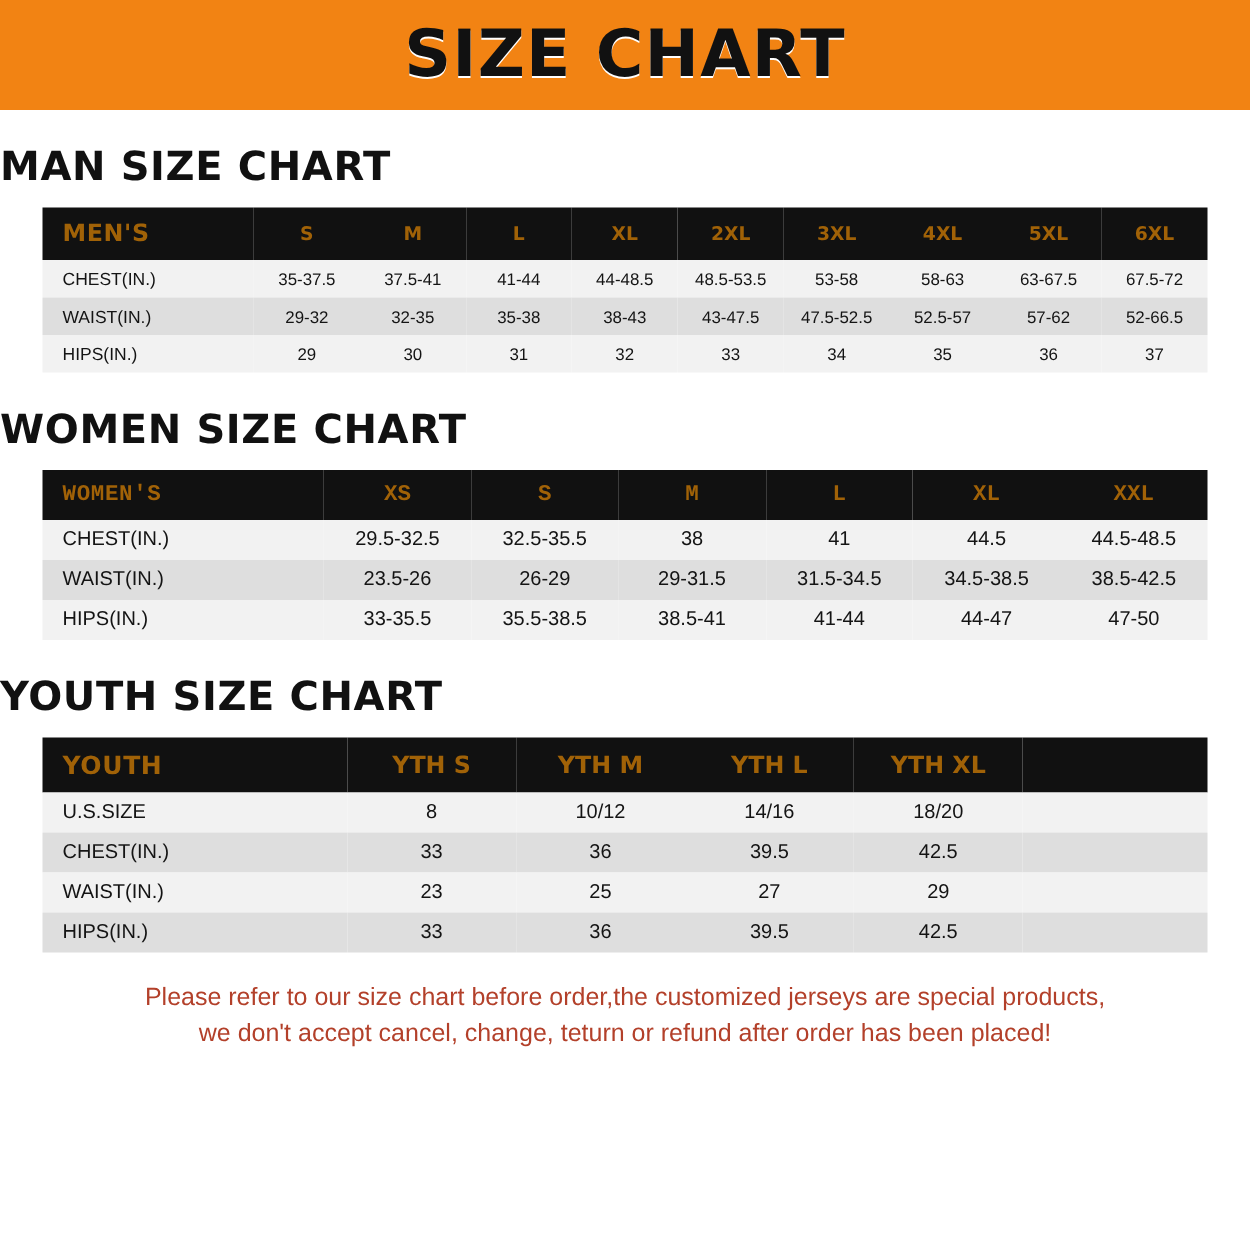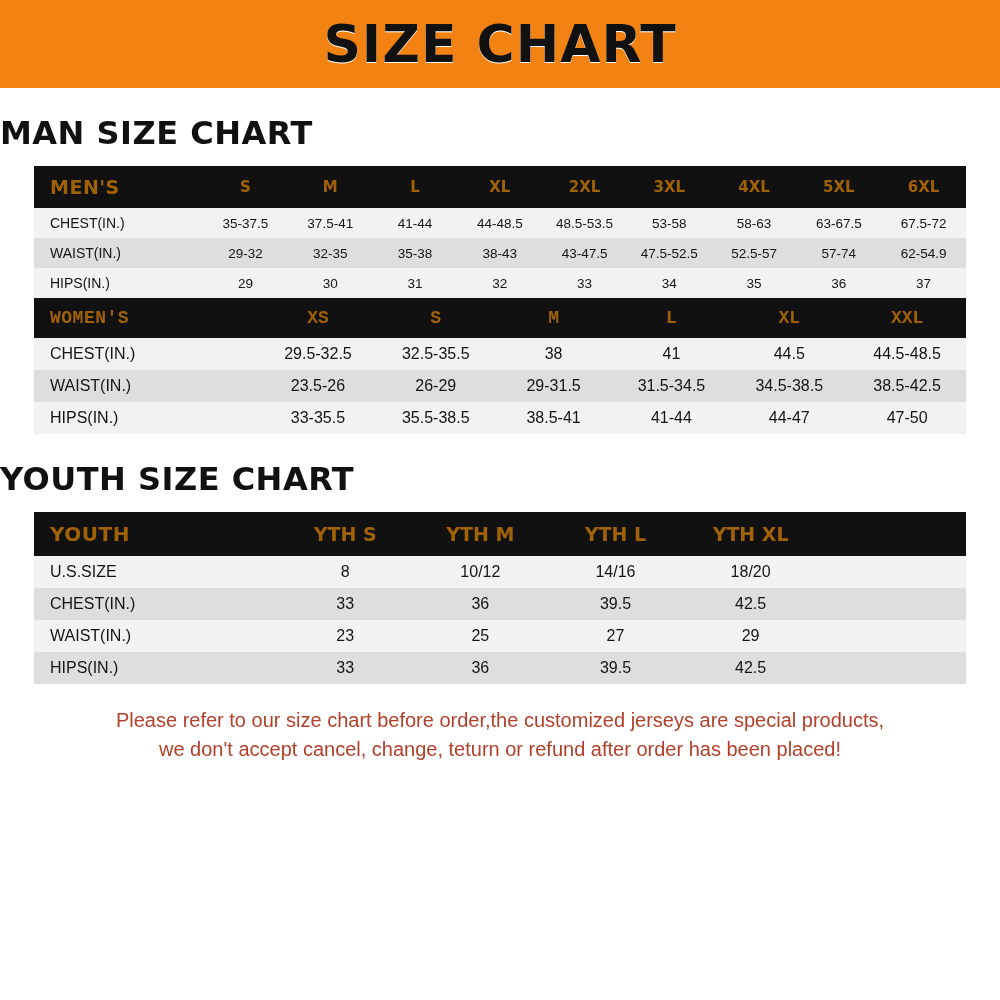--- a/index.html
+++ b/index.html
@@ -160,39 +160,40 @@
         </tr>
         <tr class="even">
           <td class="rowlabel">WAIST(IN.)</td>
           <td>29-32</td>
           <td>32-35</td>
           <td>35-38</td>
           <td>38-43</td>
           <td>43-47.5</td>
           <td>47.5-52.5</td>
           <td>52.5-57</td>
-          <td>57-74</td>
-          <td>62-54.9</td>
+          <td>57-62</td>
+          <td>52-66.5</td>
         </tr>
         <tr class="odd">
           <td class="rowlabel">HIPS(IN.)</td>
           <td>29</td>
           <td>30</td>
           <td>31</td>
           <td>32</td>
           <td>33</td>
           <td>34</td>
           <td>35</td>
           <td>36</td>
           <td>37</td>
         </tr>
       </tbody>
     </table>
   </div>
 
+  <div class="section-title">WOMEN SIZE CHART</div>
   <div class="table-wrap">
     <table id="women-table">
       <thead>
         <tr>
           <th class="rowlabel" style="width:22%">WOMEN'S</th>
           <th>XS</th>
           <th>S</th>
           <th>M</th>
           <th>L</th>
           <th>XL</th>

